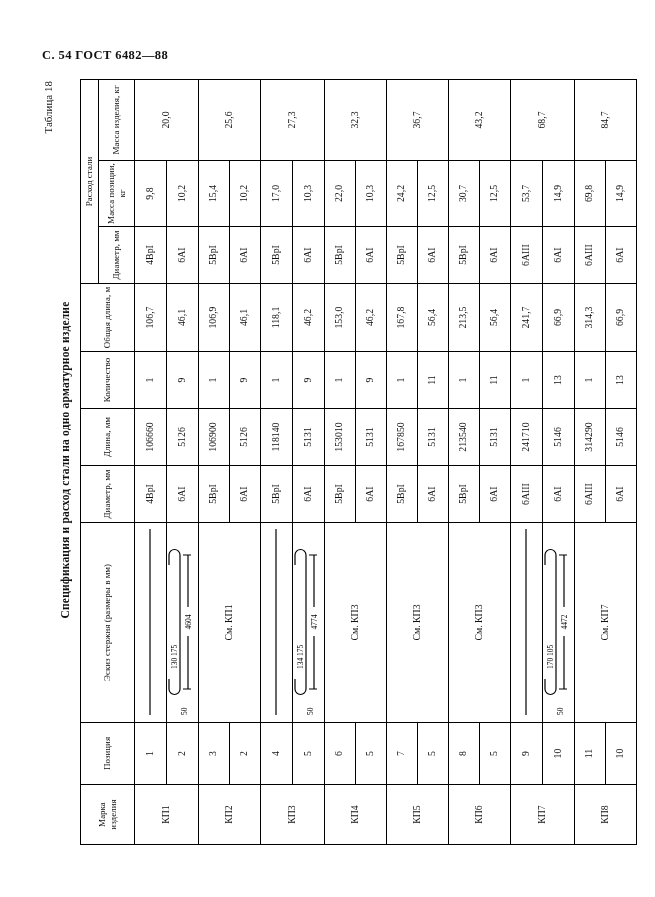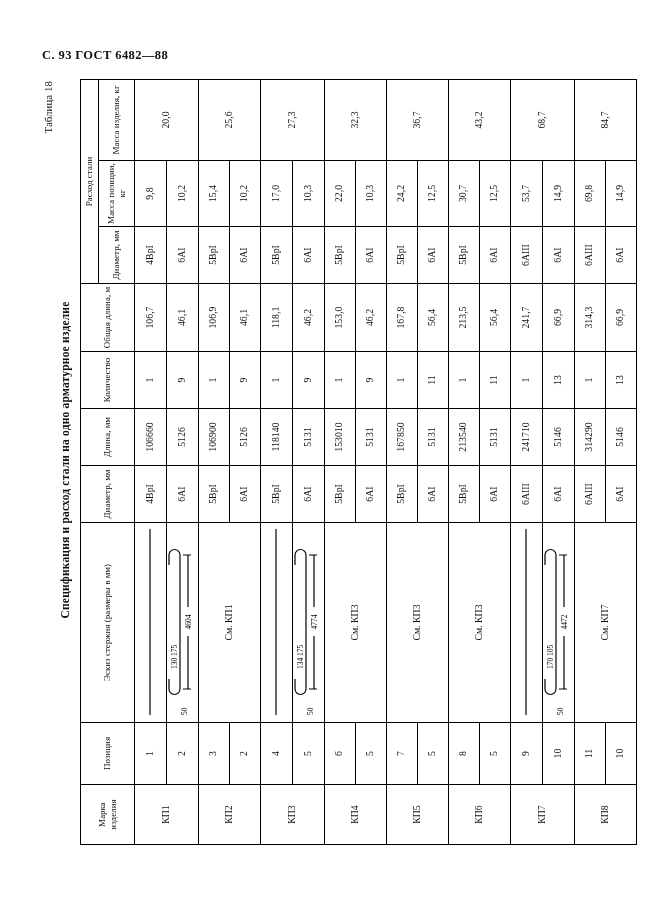--- a/index.html
+++ b/index.html
@@ -33,21 +33,21 @@
   td.sketch-cell{padding:0;}
   td.sketch-ref{font-size:10px;}
   svg.sketch line,svg.sketch path{stroke:#000;stroke-width:1.2;fill:none;}
   svg.sketch text{font-size:7.5px;font-family:"Liberation Serif",serif;fill:#000;stroke:none;}
 </style>
 </head>
 <body>
 
 <div id="page">
 
-  <div class="doc-header">С. 93 ГОСТ 6482—88</div>
+  <div class="doc-header">С. 54 ГОСТ 6482—88</div>
 
   <div class="landscape">
     <div class="tbl-caption">Таблица 18</div>
     <div class="tbl-title">Спецификация и расход стали на одно арматурное изделие</div>
 
     <table class="spec">
       <colgroup>
         <col style="width:60px">
           <col style="width:62px">
           <col style="width:200px">

